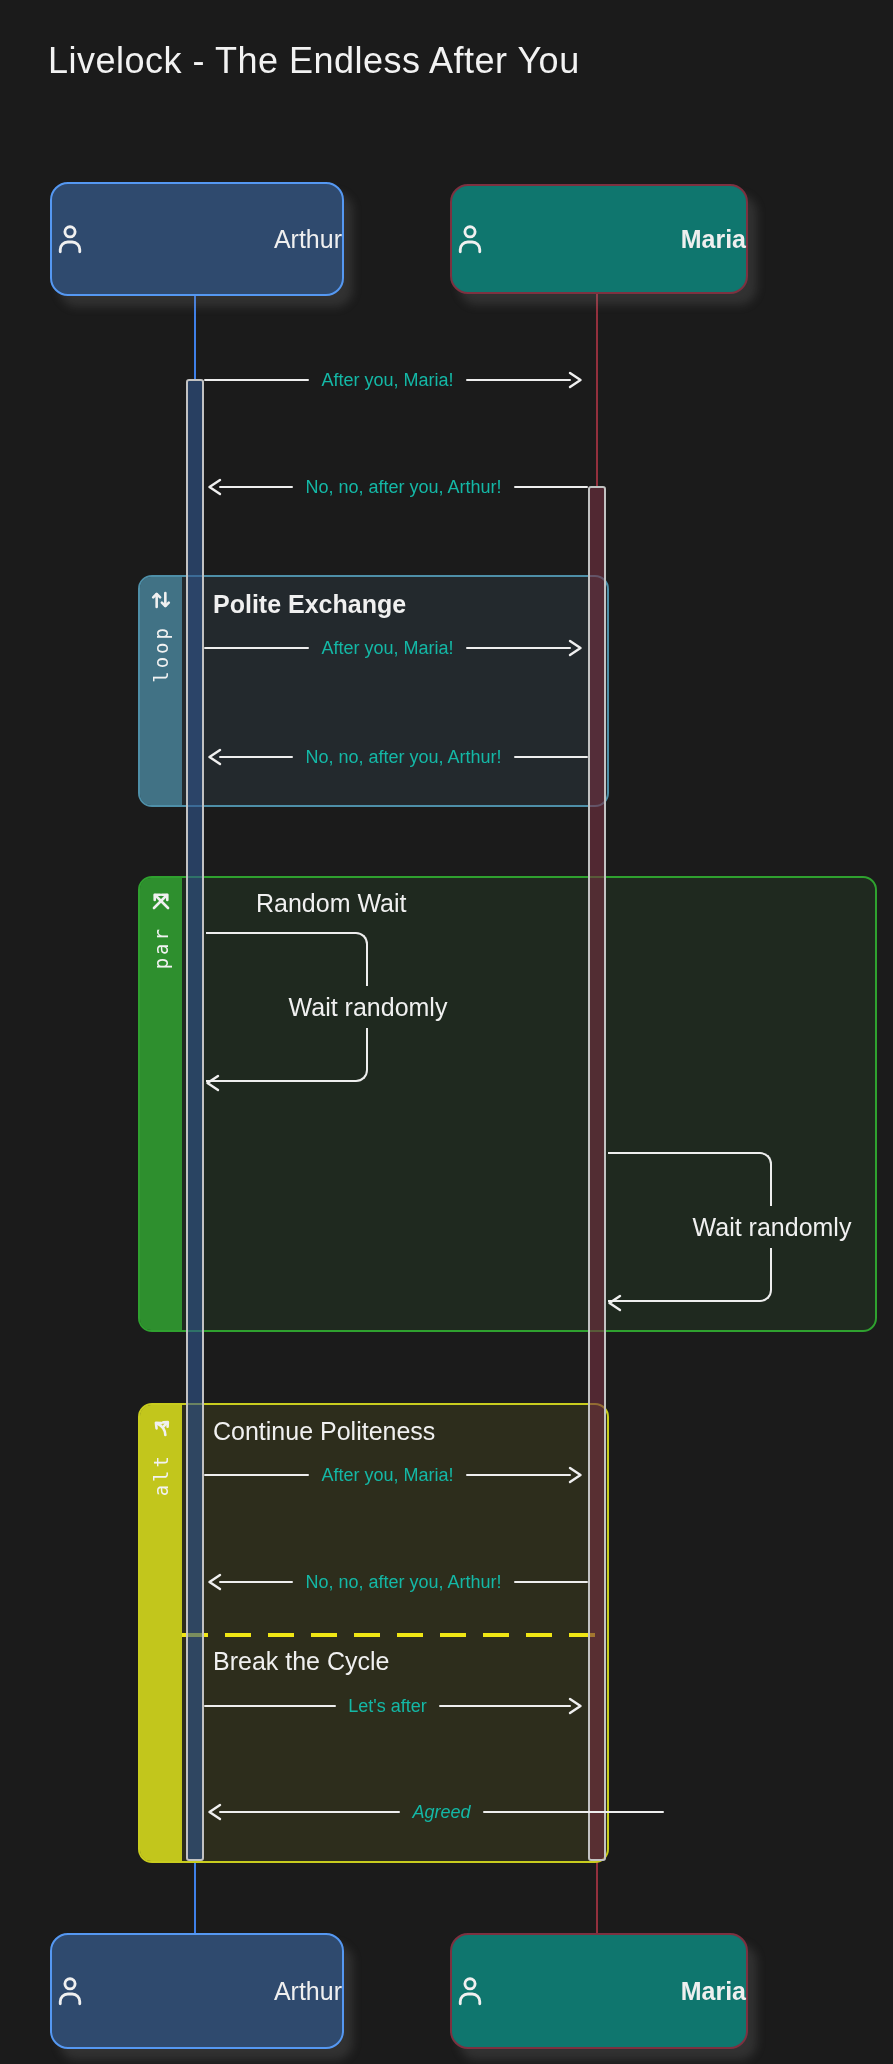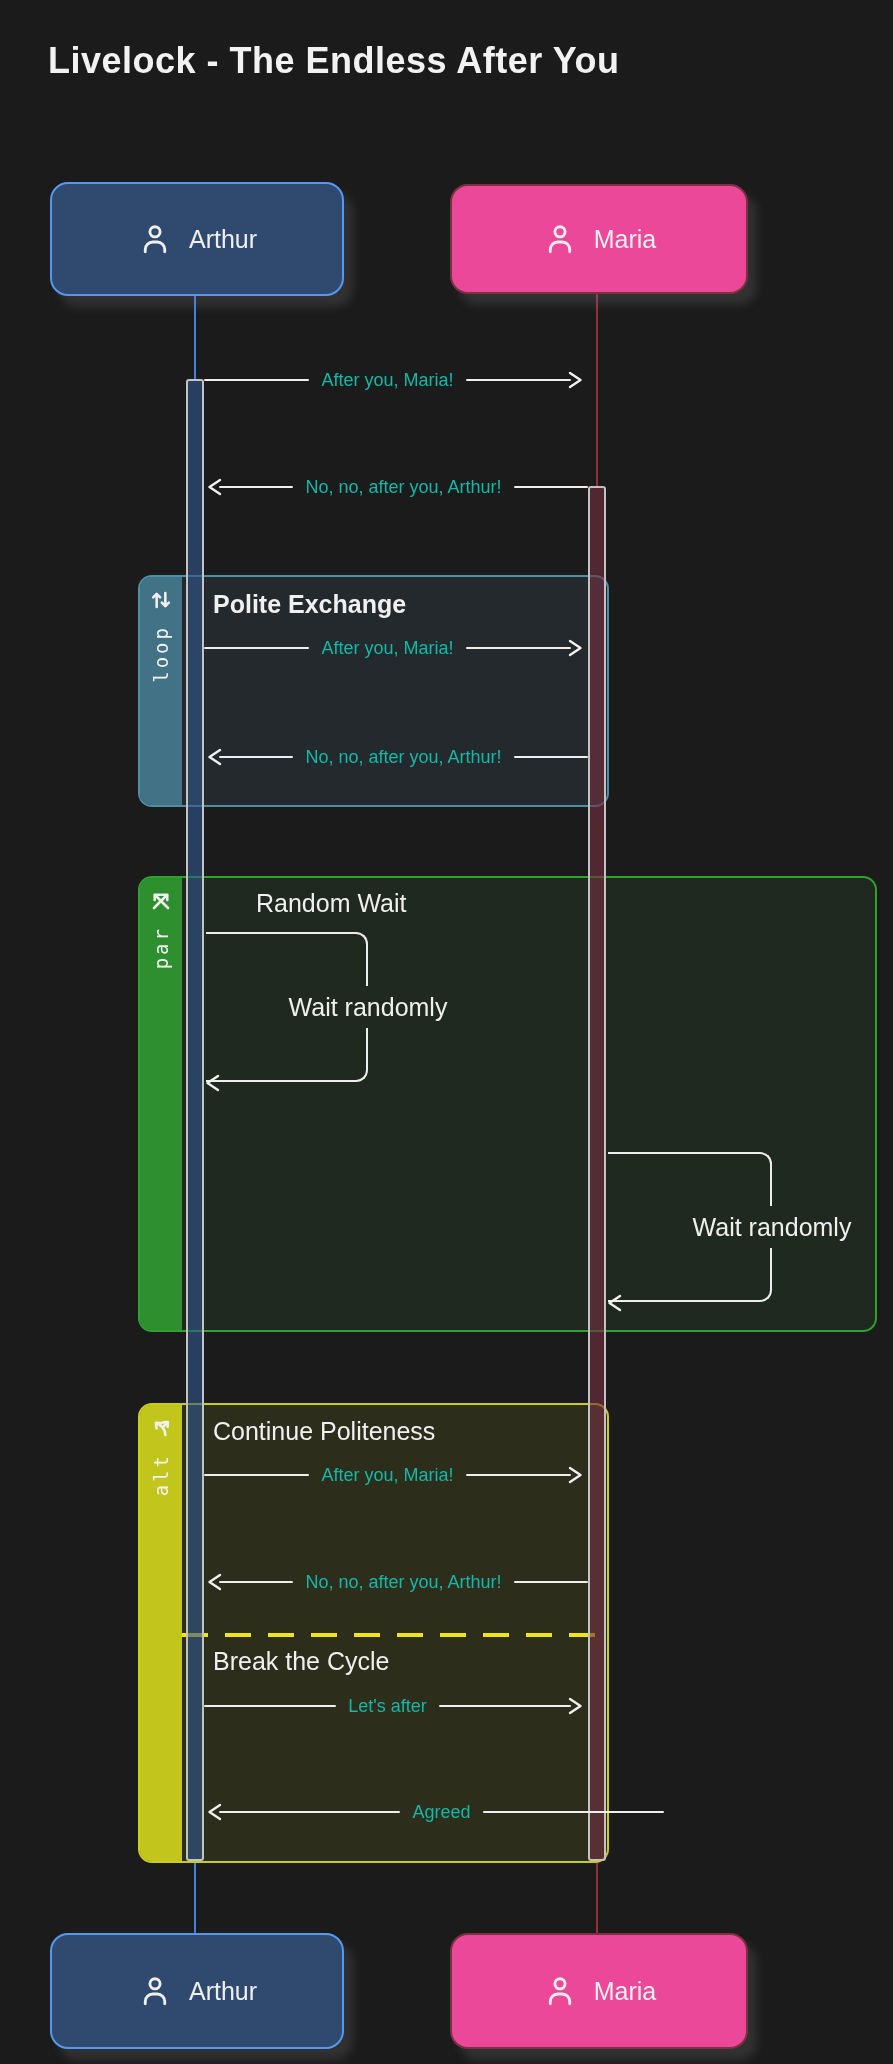--- a/index.html
+++ b/index.html
@@ -1,31 +1,31 @@
 <!DOCTYPE html>
 <html><head>
 <meta charset="utf-8">
 <style>
   html,body{margin:0;padding:0;background:#101010;}
   #stage{
     position:relative; width:893px; height:2064px; overflow:hidden;
     background:#1b1b1b; font-family:"Liberation Sans", sans-serif;
   }
   .title{
-    position:absolute; left:48px; top:40px; font-size:36px; font-weight:700;
+    position:absolute; left:48px; top:40px; font-size:36px; font-weight:400;
     color:#f2f2f2; letter-spacing:.5px; white-space:nowrap;
   }
   
   .actor{
     position:absolute; border-radius:18px; display:flex; align-items:center;
-    justify-content:center; color:#efefef; font-size:25px;
+    justify-content:space-between; color:#efefef; font-size:25px;
     box-shadow:9px 11px 10px rgba(130,130,130,0.22);
   }
   .actor.arthur{ background:#2f4a6e; border:2.5px solid #5598f2; }
-  .actor.maria{ background:#ec4899; border:2.5px solid #7d3140; }
+  .actor.maria{ background:#0f766e; border:2.5px solid #7d3140;font-weight:bold; }
   .actor .p-icon{ width:36px; height:36px; margin-right:16px; display:block; }
   .actor .nm{ white-space:nowrap; }
   
   .life{ position:absolute; width:2.5px; }
   .life.blue{ background:#3f80e8; }
   .life.red{ background:#93303d; }
   .act{
     position:absolute; width:18px; border:2px solid #c2c2c2; border-radius:3px;
     z-index:3; box-sizing:border-box;
   }
@@ -229,21 +229,21 @@
 
   <div class="msg" style="left:204px; top:1691px; width:382px;">
     <span class="ln"></span>
     <span class="mtxt">Let's after</span>
     <span class="ln"></span>
     <span class="head r"><svg class="stroke" viewBox="0 0 22 22">
           <path d="M6 4 L16.5 11 L6 18"></path>
         </svg></span>
   </div>
 
-  <div class="msg" style="left:204px; top:1797px; width:460px;">
+  <div class="msg" style="left:204px; top:1797px; width:460px;font-style:italic;">
     <span class="head l"><svg class="stroke" viewBox="0 0 22 22">
           <path d="M16 4 L5.5 11 L16 18"></path>
         </svg></span>
     <span class="ln"></span>
     <span class="mtxt">Agreed</span>
     <span class="ln"></span>
   </div>
 
   <div class="actor arthur" style="left:50px; top:182px; width:290px; height:110px; z-index:6;">
     <span class="p-icon">

